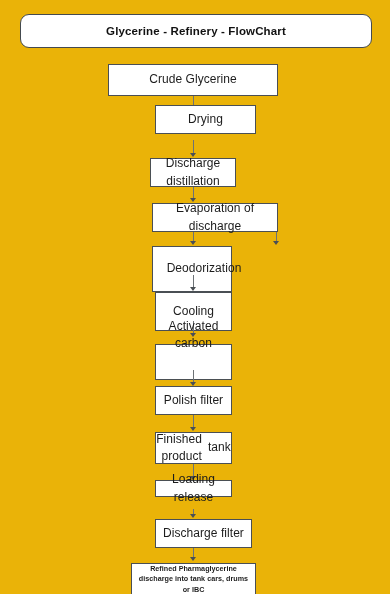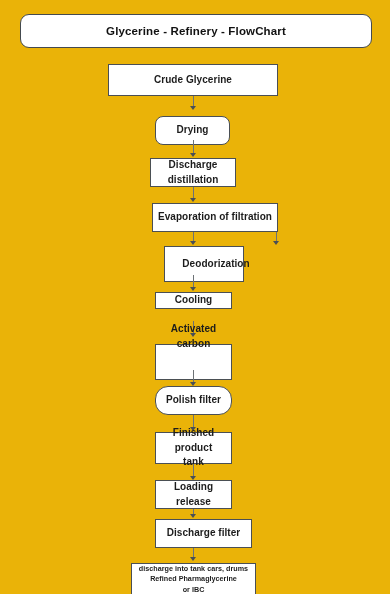--- a/index.html
+++ b/index.html
@@ -54,26 +54,25 @@
     position: absolute;
     box-sizing: border-box;
     border: 1px solid #4a4f54;
     background: #ffffff;
     display: flex;
     align-items: center;
     justify-content: center;
     text-align: center;
   }
   .node-label {
-    font-size: 10px;
+    font-size: 12px;
     line-height: 1.45;
     color: #1c1c1c;
     padding: 0 3px;
     letter-spacing: 0.05px;
-    font-weight: bold;
   }
   .node.emphasis .node-label {
     font-weight: bold;
     font-size: 7.2px;
     letter-spacing: 0.02px;
   }
 
   
   .conn {
     position: absolute;
@@ -98,95 +97,95 @@
     <div class="title-text">Glycerine - Refinery - FlowChart</div>
   </div>
 
   <div class="node" style="left:108px; top:64px; width:170px; height:32px;">
     <div class="node-label">Crude Glycerine</div>
   </div>
 
   <div class="conn" style="left:192.5px; top:96px; height:11px;"></div>
   <div class="arrowhead" style="left:189.6px; top:106px;"></div>
 
-  <div class="node" style="left:155px; top:116px; width:75px; height:29px;border-radius:8px;">
+  <div class="node" style="left:155px; top:105px; width:101px; height:29px;">
     <div class="node-label">Drying</div>
   </div>
 
   <div class="conn" style="left:192.5px; top:140px; height:13px;"></div>
   <div class="arrowhead" style="left:189.6px; top:153px;"></div>
 
   <div class="node" style="left:150px; top:158px; width:86px; height:29px;">
     <div class="node-label">Discharge distillation</div>
   </div>
 
   <div class="conn" style="left:192.5px; top:187px; height:11px;"></div>
   <div class="arrowhead" style="left:189.6px; top:198px;"></div>
 
   <div class="node" style="left:152px; top:203px; width:126px; height:29px;">
-    <div class="node-label">Evaporation of filtration</div>
+    <div class="node-label">Evaporation of discharge</div>
   </div>
 
   <div class="conn" style="left:192.5px; top:232px; height:9px;"></div>
   <div class="arrowhead" style="left:189.6px; top:241px;"></div>
 
   <div class="conn" style="left:275.5px; top:232px; height:9px;"></div>
   <div class="arrowhead" style="left:272.6px; top:241px;"></div>
 
-  <div class="node" style="left:164px; top:246px; width:80px; height:36px;padding-left:24px;">
+  <div class="node" style="left:152px; top:246px; width:80px; height:46px;padding-left:24px;">
     <div class="node-label">Deodorization</div>
   </div>
 
 
   <div class="conn" style="left:192.5px; top:275px; height:12px;"></div>
   <div class="arrowhead" style="left:189.6px; top:287px;"></div>
 
-  <div class="node" style="left:155px; top:292px; width:77px; height:17px;">
+  <div class="node" style="left:155px; top:292px; width:77px; height:39px;">
     <div class="node-label">Cooling</div>
   </div>
 
   <div class="conn" style="left:192.5px; top:321px; height:12px;"></div>
   <div class="arrowhead" style="left:189.6px; top:333px;"></div>
 
   <div class="node" style="left:155px; top:344px; width:77px; height:36px; flex-direction:column;gap:36px;">
     <div class="node-label">Activated carbon</div>
     <div class="node-label">discharge</div>
   </div>
 
   <div class="conn" style="left:192.5px; top:370px; height:12px;"></div>
   <div class="arrowhead" style="left:189.6px; top:382px;"></div>
 
-  <div class="node" style="left:155px; top:386px; width:77px; height:29px;border-radius:13px;">
+  <div class="node" style="left:155px; top:386px; width:77px; height:29px;">
     <div class="node-label">Polish filter</div>
   </div>
 
   <div class="conn" style="left:192.5px; top:415px; height:12px;"></div>
   <div class="arrowhead" style="left:189.6px; top:427px;"></div>
 
-  <div class="node" style="left:155px; top:432px; width:77px; height:32px; flex-direction:column;">
+  <div class="node" style="left:155px; top:432px; width:77px; height:32px; flex-direction:row;text-align:right;">
     <div class="node-label">Finished product</div>
     <div class="node-label">tank</div>
   </div>
 
   <div class="conn" style="left:192.5px; top:464px; height:12px;"></div>
   <div class="arrowhead" style="left:189.6px; top:476px;"></div>
 
-  <div class="node" style="left:155px; top:480px; width:77px; height:29px;">
+  <div class="node" style="left:155px; top:480px; width:77px; height:17px;">
     <div class="node-label">Loading release</div>
   </div>
 
   <div class="conn" style="left:192.5px; top:509px; height:6px;"></div>
   <div class="arrowhead" style="left:189.6px; top:514px;"></div>
 
   <div class="node" style="left:155px; top:519px; width:97px; height:29px;">
     <div class="node-label">Discharge filter</div>
   </div>
 
   <div class="conn" style="left:192.5px; top:548px; height:9px;"></div>
   <div class="arrowhead" style="left:189.6px; top:557px;"></div>
 
   <div class="node emphasis" style="left:131px; top:563px; width:125px; height:33px; flex-direction:column; justify-content:center;">
+    <div class="node-label">Refined Pharmaglycerine</div>
     <div class="node-label">discharge into tank cars, drums</div>
-    <div class="node-label">Refined Pharmaglycerine</div>
     <div class="node-label">or IBC</div>
   </div>
 
 </div>
 
 </body></html>

